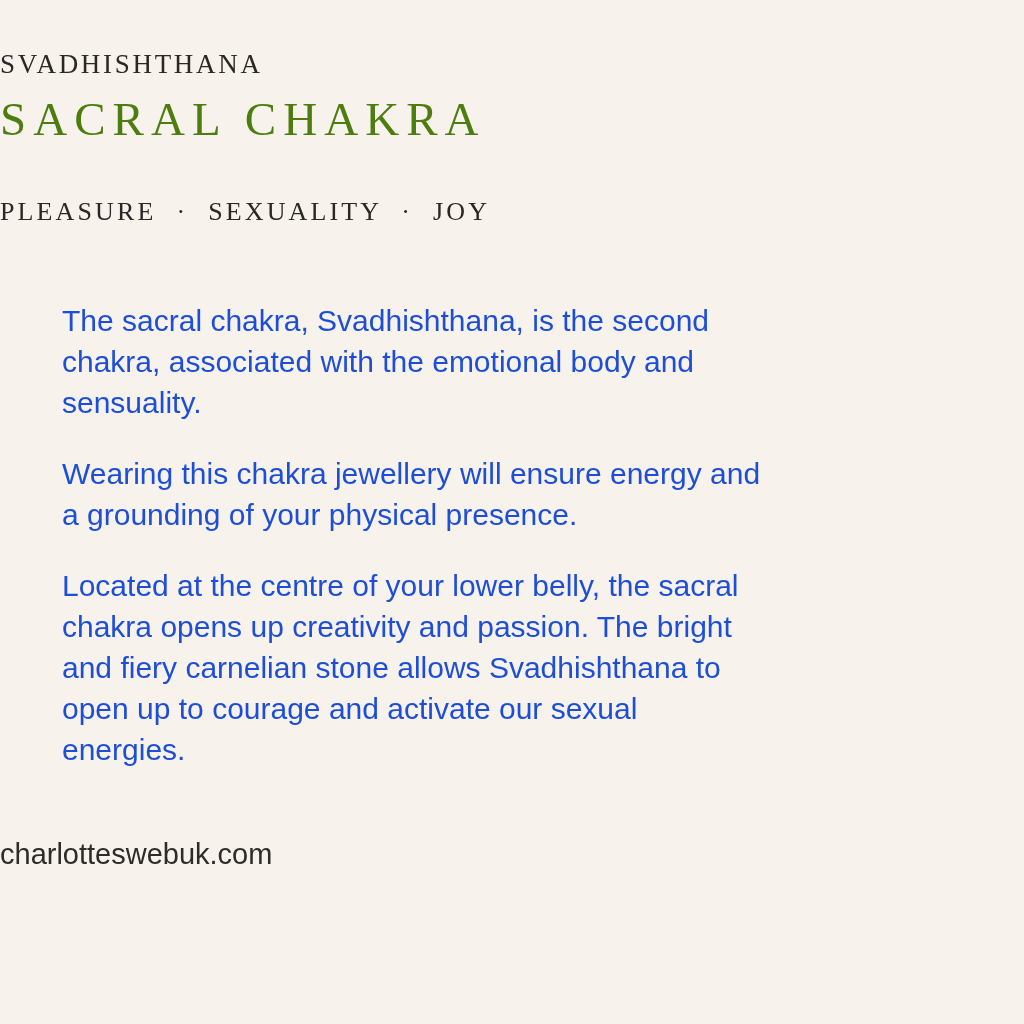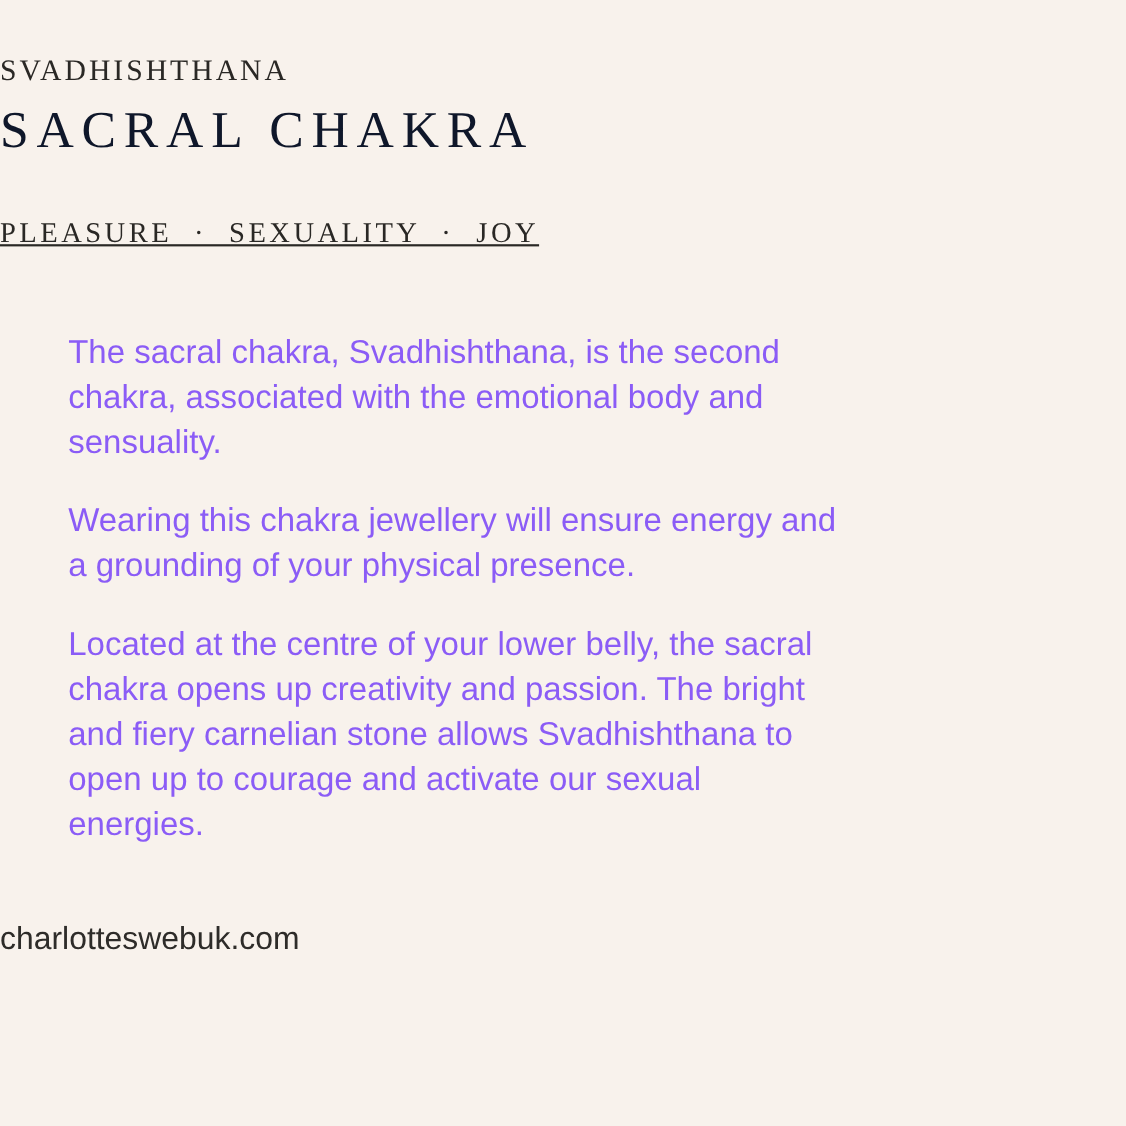--- a/index.html
+++ b/index.html
@@ -21,39 +21,38 @@
     font-size: 27px;
     letter-spacing: 0.10em;
     color: #2a2825;
     line-height: 1.2;
   }
   .title {
     font-family: "Liberation Serif", "DejaVu Serif", serif;
     font-size: 47px;
     font-weight: 400;
     letter-spacing: 0.15em;
-    color: #0f172a;
+    color: #4d7c0f;
     line-height: 1.15;
     margin: 12px 0 0 0;
   }
   .keywords {
     font-family: "Liberation Serif", "DejaVu Serif", serif;
     font-size: 26px;
     letter-spacing: 0.12em;
     word-spacing: 0.40em;
     color: #2a2825;
     margin-top: 50px;
     line-height: 1.2;
-    text-decoration: underline;
   }
   .body-text {
     font-family: "Liberation Sans", "DejaVu Sans", sans-serif;
     font-size: 30px;
     line-height: 41px;
-    color: #8b5cf6;
+    color: #1d4ed8;
     white-space: pre-line;
     margin: 4px auto;
     width: 900px;
   }
   .p-first { margin-top: 72px; }
   .p-next  { margin-top: 30px; }
   .website {
     font-family: "Liberation Sans", "DejaVu Sans", sans-serif;
     font-size: 29px;
     color: #2e2c29;

